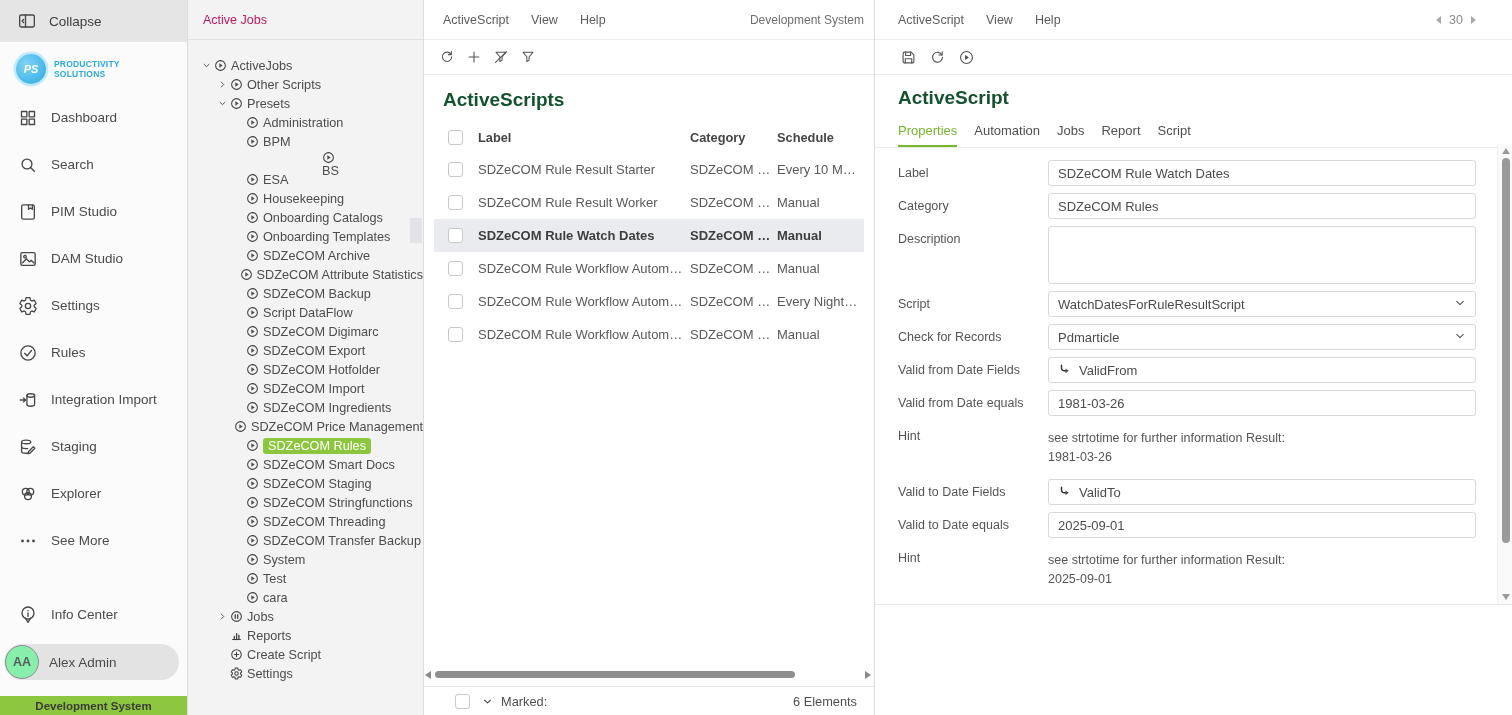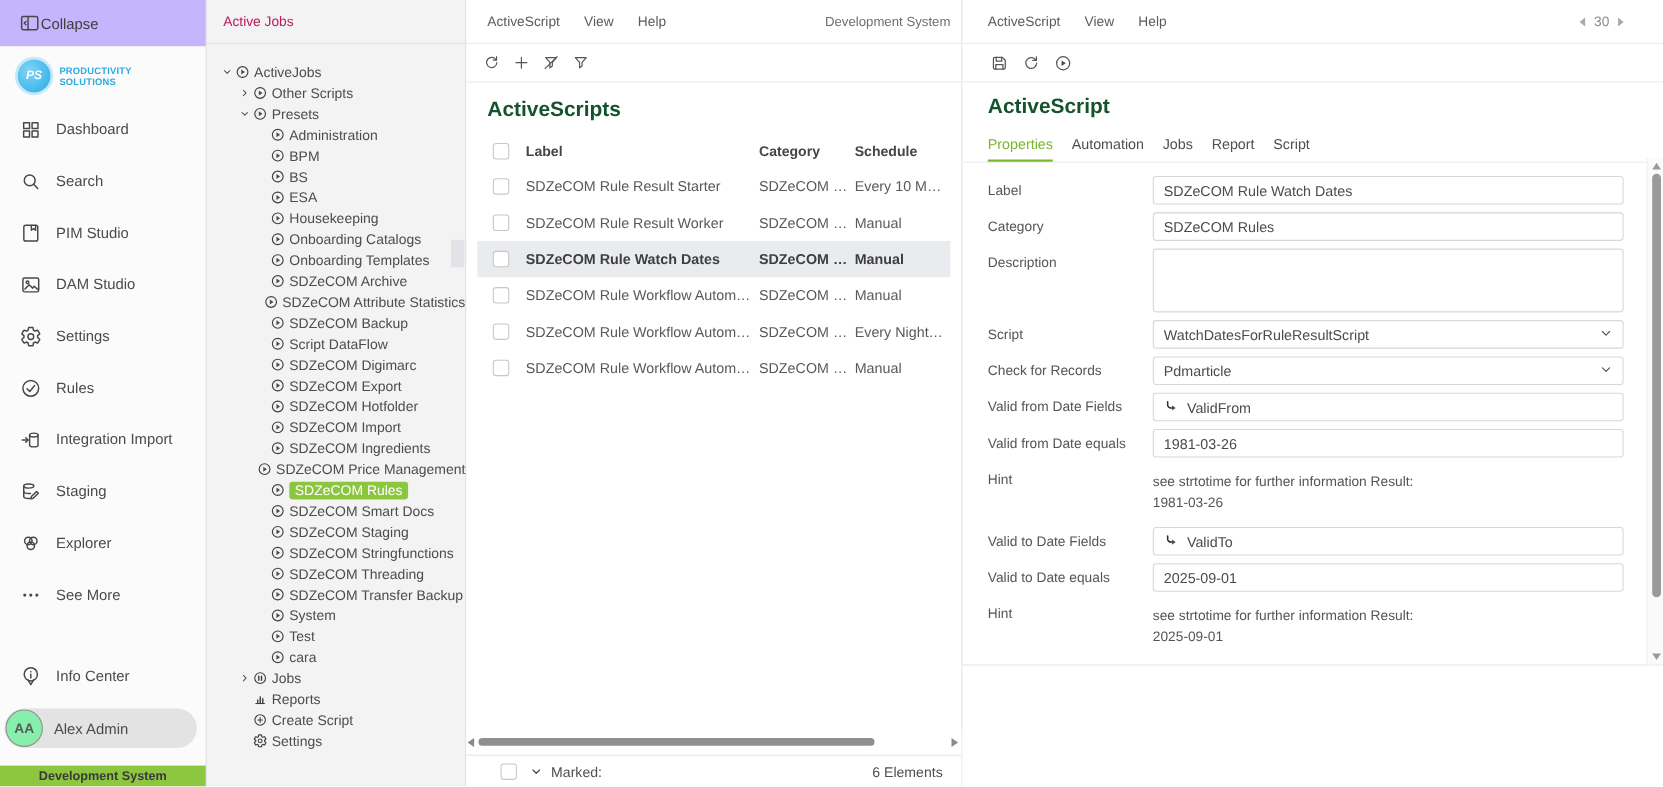--- a/index.html
+++ b/index.html
@@ -2,21 +2,21 @@
 <html><head>
 <meta charset="utf-8">
 <style>
   * { margin:0; padding:0; box-sizing:border-box; }
   html,body { width:1512px; height:715px; overflow:hidden; }
   body { font-family:"Liberation Sans", sans-serif; background:#fff; color:#4b4b4b; }
   .app { display:flex; width:1512px; height:715px; }
 
   
   .sidebar { position:relative; width:188px; min-width:188px; height:715px; background:#fbfbfb; border-right:1px solid #dcdcdc; }
-  .collapse-row { height:42px; background:#c4b5fd; display:flex; align-items:center; padding-left:17px; font-size:13.5px; color:#3e3e3e; cursor:pointer; }
+  .collapse-row { height:42px; background:#e5e5e5; display:flex; align-items:center; gap:12px; padding-left:17px; font-size:13.5px; color:#3e3e3e; cursor:pointer; }
   .brand { display:flex; align-items:center; gap:8px; padding:12px 0 10px 16px; }
   .brand-badge { width:30px; height:30px; border-radius:50%; background:radial-gradient(circle at 35% 35%, #7fd4f7, #29abe2); color:#fff; font-weight:bold; font-style:italic; font-size:11px; display:flex; align-items:center; justify-content:center; box-shadow:0 0 0 2.5px #c4e9fa; }
   .brand-name { display:flex; flex-direction:column; font-size:8.5px; font-weight:bold; color:#29abe2; line-height:1.2; letter-spacing:.2px; }
   .side-item { height:47px; display:flex; align-items:center; gap:13px; padding-left:18px; font-size:13.5px; color:#4a4a4a; cursor:pointer; white-space:nowrap; }
   .ic { display:inline-flex; align-items:center; justify-content:center; }
   .ic svg { width:20px; height:20px; stroke:#474747; fill:none; stroke-width:1.6; stroke-linecap:round; stroke-linejoin:round; }
   .info-item { position:absolute; top:591px; left:0; right:0; }
   .user-pill { position:absolute; top:644px; left:4px; right:8px; height:36px; border-radius:18px; background:#e3e3e3; display:flex; align-items:center; gap:10px; padding-left:1px; cursor:pointer; }
   .avatar { width:34px; height:34px; border-radius:50%; background:#86efac; border:1.5px solid #8f8f8f; display:flex; align-items:center; justify-content:center; font-size:12.5px; font-weight:bold; color:#5a5a5a; }
   .user-name { font-size:13.5px; color:#4a4a4a; }
@@ -299,21 +299,21 @@
         <div class="tree-row" style="padding-left: 46px;">
           <span class="chev-slot"></span>
           <span class="ic tree-ic">
             <svg viewBox="0 0 24 24">
               <circle cx="12" cy="12" r="9"></circle>
               <path d="M9.8 7.8 16 12l-6.2 4.2z" fill="currentColor" stroke="none"></path>
             </svg>
           </span>
           <span class="tree-label">BPM</span>
         </div>
-        <div class="tree-row" style="padding-left: 46px;">
+        <div class="tree-row" style="padding-left: 46px; flex-direction: column;">
           <span class="chev-slot"></span>
           <span class="ic tree-ic">
             <svg viewBox="0 0 24 24">
               <circle cx="12" cy="12" r="9"></circle>
               <path d="M9.8 7.8 16 12l-6.2 4.2z" fill="currentColor" stroke="none"></path>
             </svg>
           </span>
           <span class="tree-label">BS</span>
         </div>
         <div class="tree-row" style="padding-left: 46px;">

